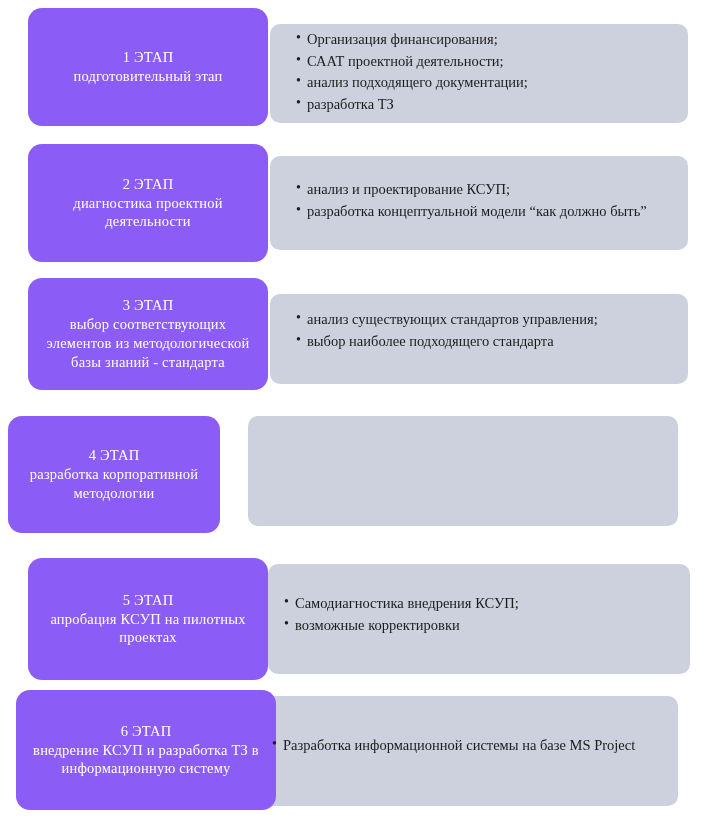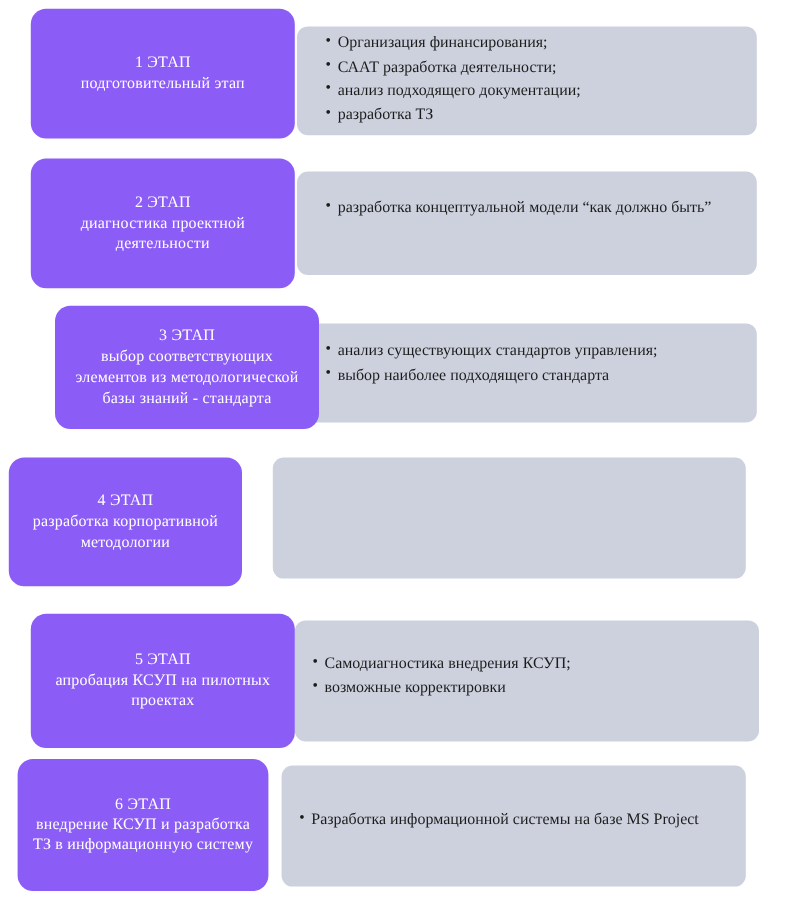--- a/index.html
+++ b/index.html
@@ -85,42 +85,43 @@
   <div class="stage-row" style="top:0px;height:134px;">
     <div class="stage-panel" style="left:270px;top:24px;width:418px;height:99px;"></div>
     <div class="stage-box" style="left:28px;top:8px;width:240px;height:118px;">
       <div class="stage-title">
         <span class="stage-num">1 ЭТАП</span>
         <span class="stage-name">подготовительный этап</span>
       </div>
     </div>
     <ul class="bullet-list" style="left:296px;top:30px;width:380px;">
       <li class="bullet-item">Организация финансирования;</li>
-      <li class="bullet-item">СААТ разработка деятельности;</li>
+      <li class="bullet-item">СААТ проектной деятельности;</li>
       <li class="bullet-item">анализ подходящего документации;</li>
       <li class="bullet-item">разработка ТЗ</li>
     </ul>
   </div>
 
   <div class="stage-row" style="top:138px;height:131px;padding-left:44px;">
     <div class="stage-panel" style="left:270px;top:18px;width:418px;height:94px;"></div>
     <div class="stage-box" style="left:28px;top:6px;width:240px;height:118px;">
       <div class="stage-title">
         <span class="stage-num">2 ЭТАП</span>
         <span class="stage-name">диагностика проектной деятельности</span>
       </div>
     </div>
     <ul class="bullet-list" style="left:296px;top:42px;width:385px;">
+      <li class="bullet-item">анализ и проектирование КСУП;</li>
       <li class="bullet-item">разработка концептуальной модели “как должно быть”</li>
     </ul>
   </div>
 
   <div class="stage-row" style="top:272px;height:134px;">
     <div class="stage-panel" style="left:270px;top:22px;width:418px;height:90px;"></div>
-    <div class="stage-box" style="left:28px;top:6px;width:240px;height:112px;margin-left:22px;">
+    <div class="stage-box" style="left:28px;top:6px;width:240px;height:112px;">
       <div class="stage-title">
         <span class="stage-num">3 ЭТАП</span>
         <span class="stage-name">выбор соответствующих элементов из методологической базы знаний - стандарта</span>
       </div>
     </div>
     <ul class="bullet-list" style="left:296px;top:38px;width:378px;">
       <li class="bullet-item">анализ существующих стандартов управления;</li>
       <li class="bullet-item">выбор наиболее подходящего стандарта</li>
     </ul>
   </div>
@@ -144,21 +145,21 @@
       </div>
     </div>
     <ul class="bullet-list" style="left:272px;top:38px;width:390px;">
       <li class="bullet-item">Самодиагностика внедрения КСУП;</li>
       <li class="bullet-item">возможные корректировки</li>
     </ul>
   </div>
 
   <div class="stage-row" style="top:688px;height:131px;">
     <div class="stage-panel" style="left:256px;top:8px;width:422px;height:110px;"></div>
-    <div class="stage-box" style="left:16px;top:2px;width:228px;height:120px;">
+    <div class="stage-box" style="left:16px;top:2px;width:260px;height:120px;">
       <div class="stage-title">
         <span class="stage-num">6 ЭТАП</span>
         <span class="stage-name">внедрение КСУП и разработка ТЗ в информационную систему</span>
       </div>
     </div>
     <ul class="bullet-list" style="left:272px;top:48px;width:380px;">
       <li class="bullet-item">Разработка информационной системы на базе MS Project</li>
     </ul>
   </div>
 

